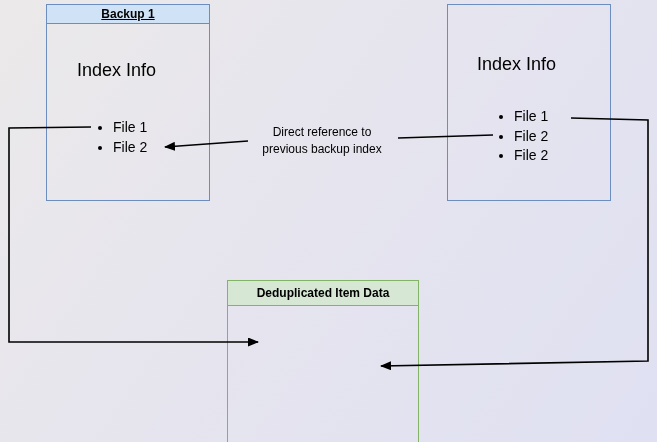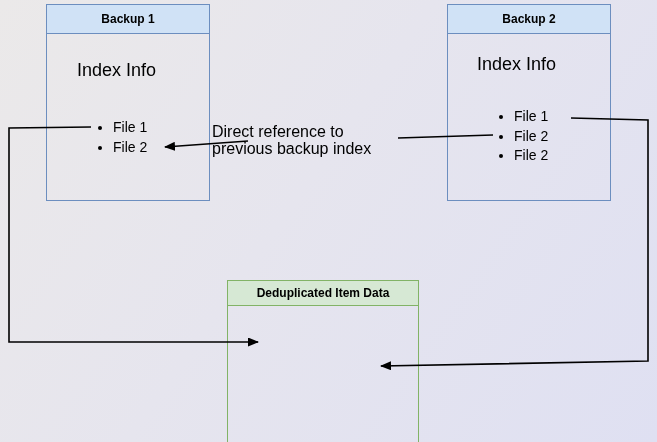--- a/index.html
+++ b/index.html
@@ -12,59 +12,58 @@
     color:#000;
   }
   .box{position:absolute;box-sizing:border-box;background:transparent;}
   .box-header{
     position:absolute;left:0;right:0;top:0;
     display:flex;align-items:center;justify-content:center;
     font-weight:bold;font-size:12px;
     box-sizing:border-box;
   }
   .blue-box{border:1.5px solid #6c8ebf;}
-  .blue-box .box-header{height:29px;background:#d0e2f6;border-bottom:1.5px solid #6c8ebf;}
+  .blue-box .box-header{height:19px;background:#d0e2f6;border-bottom:1.5px solid #6c8ebf;text-decoration:underline;}
   .green-box{border:1.5px solid #82b366;}
   .green-box .box-header{height:25px;background:#d6e8d4;border-bottom:1.5px solid #82b366;}
   .box-backup1{left:46px;top:4px;width:164px;height:197px;}
   .box-backup2{left:447px;top:4px;width:164px;height:197px;}
   .box-dedup{left:227px;top:280px;width:192px;height:197px;}
   .index-title{position:absolute;font-size:18px;line-height:16px;}
   .box-backup1 .index-title{left:30px;top:57px;}
   .box-backup2 .index-title{left:29px;top:51px;}
   ul.file-list{
     position:absolute;margin:0;padding:0 0 0 14px;
     list-style:disc outside;
     font-size:14px;
   }
   .box-backup1 ul.file-list{left:52px;top:113px;line-height:19.5px;}
   .box-backup2 ul.file-list{left:52px;top:102px;line-height:19.5px;}
   .box-dedup  ul.file-list{left:55px;top:55px;line-height:20.3px;}
   #edge-label{
     position:absolute;left:212px;top:124px;width:220px;
-    text-align:left;font-size:16px;line-height:16.5px;
+    text-align:center;font-size:12px;line-height:16.5px;
   }
   #connector-svg{position:absolute;left:0;top:0;pointer-events:none;}
 </style>
 </head>
 <body>
 
 <div id="canvas">
 
   <div class="box blue-box box-backup1">
     <div class="box-header">Backup 1</div>
     <div class="index-title">Index Info</div>
     <ul class="file-list">
         <li>File 1</li>
         <li>File 2</li>
       </ul>
   </div>
 
   <div class="box blue-box box-backup2">
-    <div class="box-header">Backup 2</div>
     <div class="index-title">Index Info</div>
     <ul class="file-list">
         <li>File 1</li>
         <li>File 2</li>
         <li>File 2</li>
       </ul>
   </div>
 
   <div class="box green-box box-dedup">
     <div class="box-header">Deduplicated Item Data</div>

